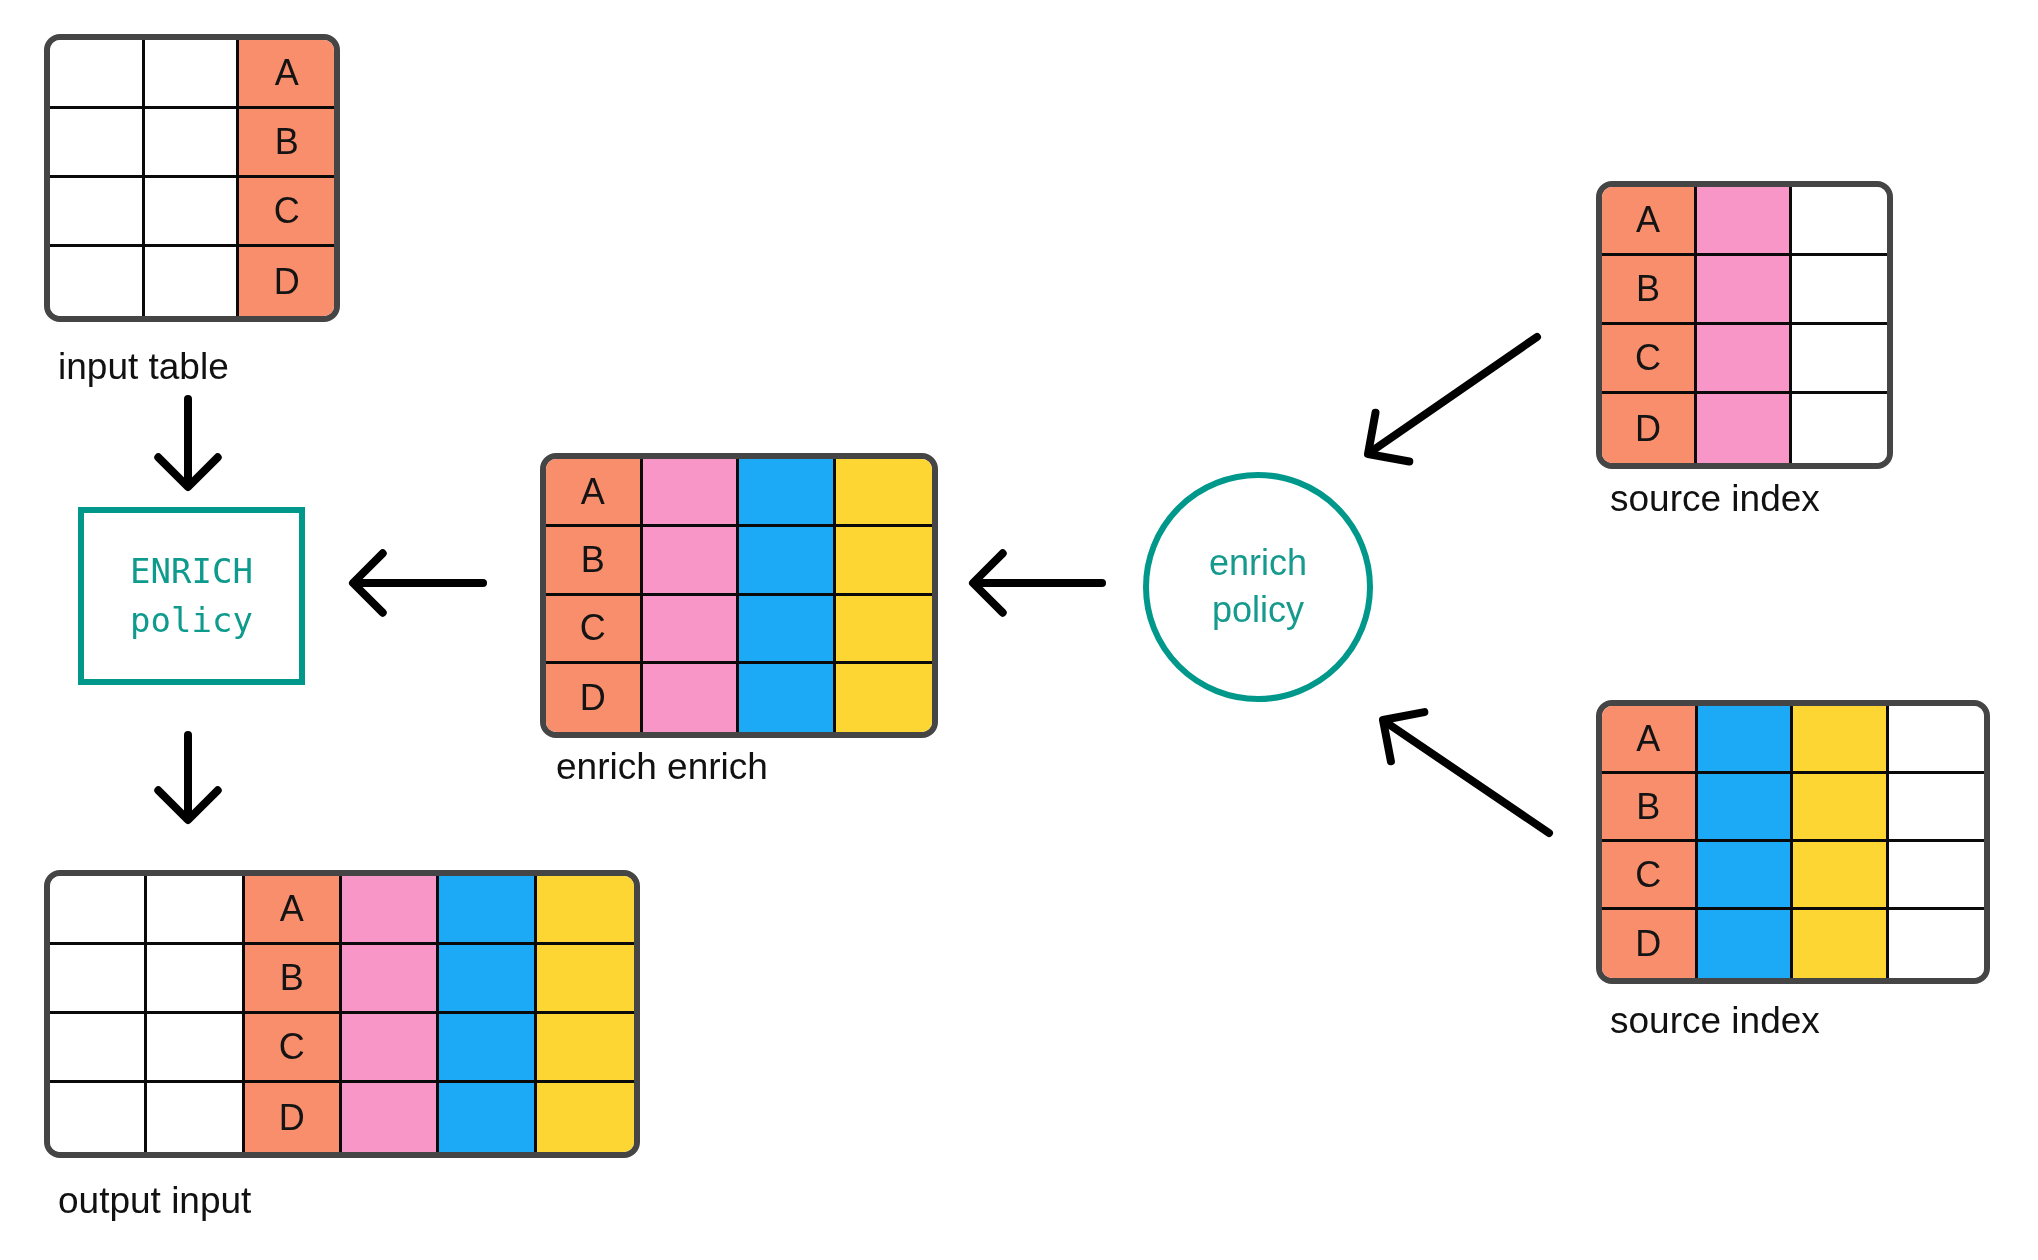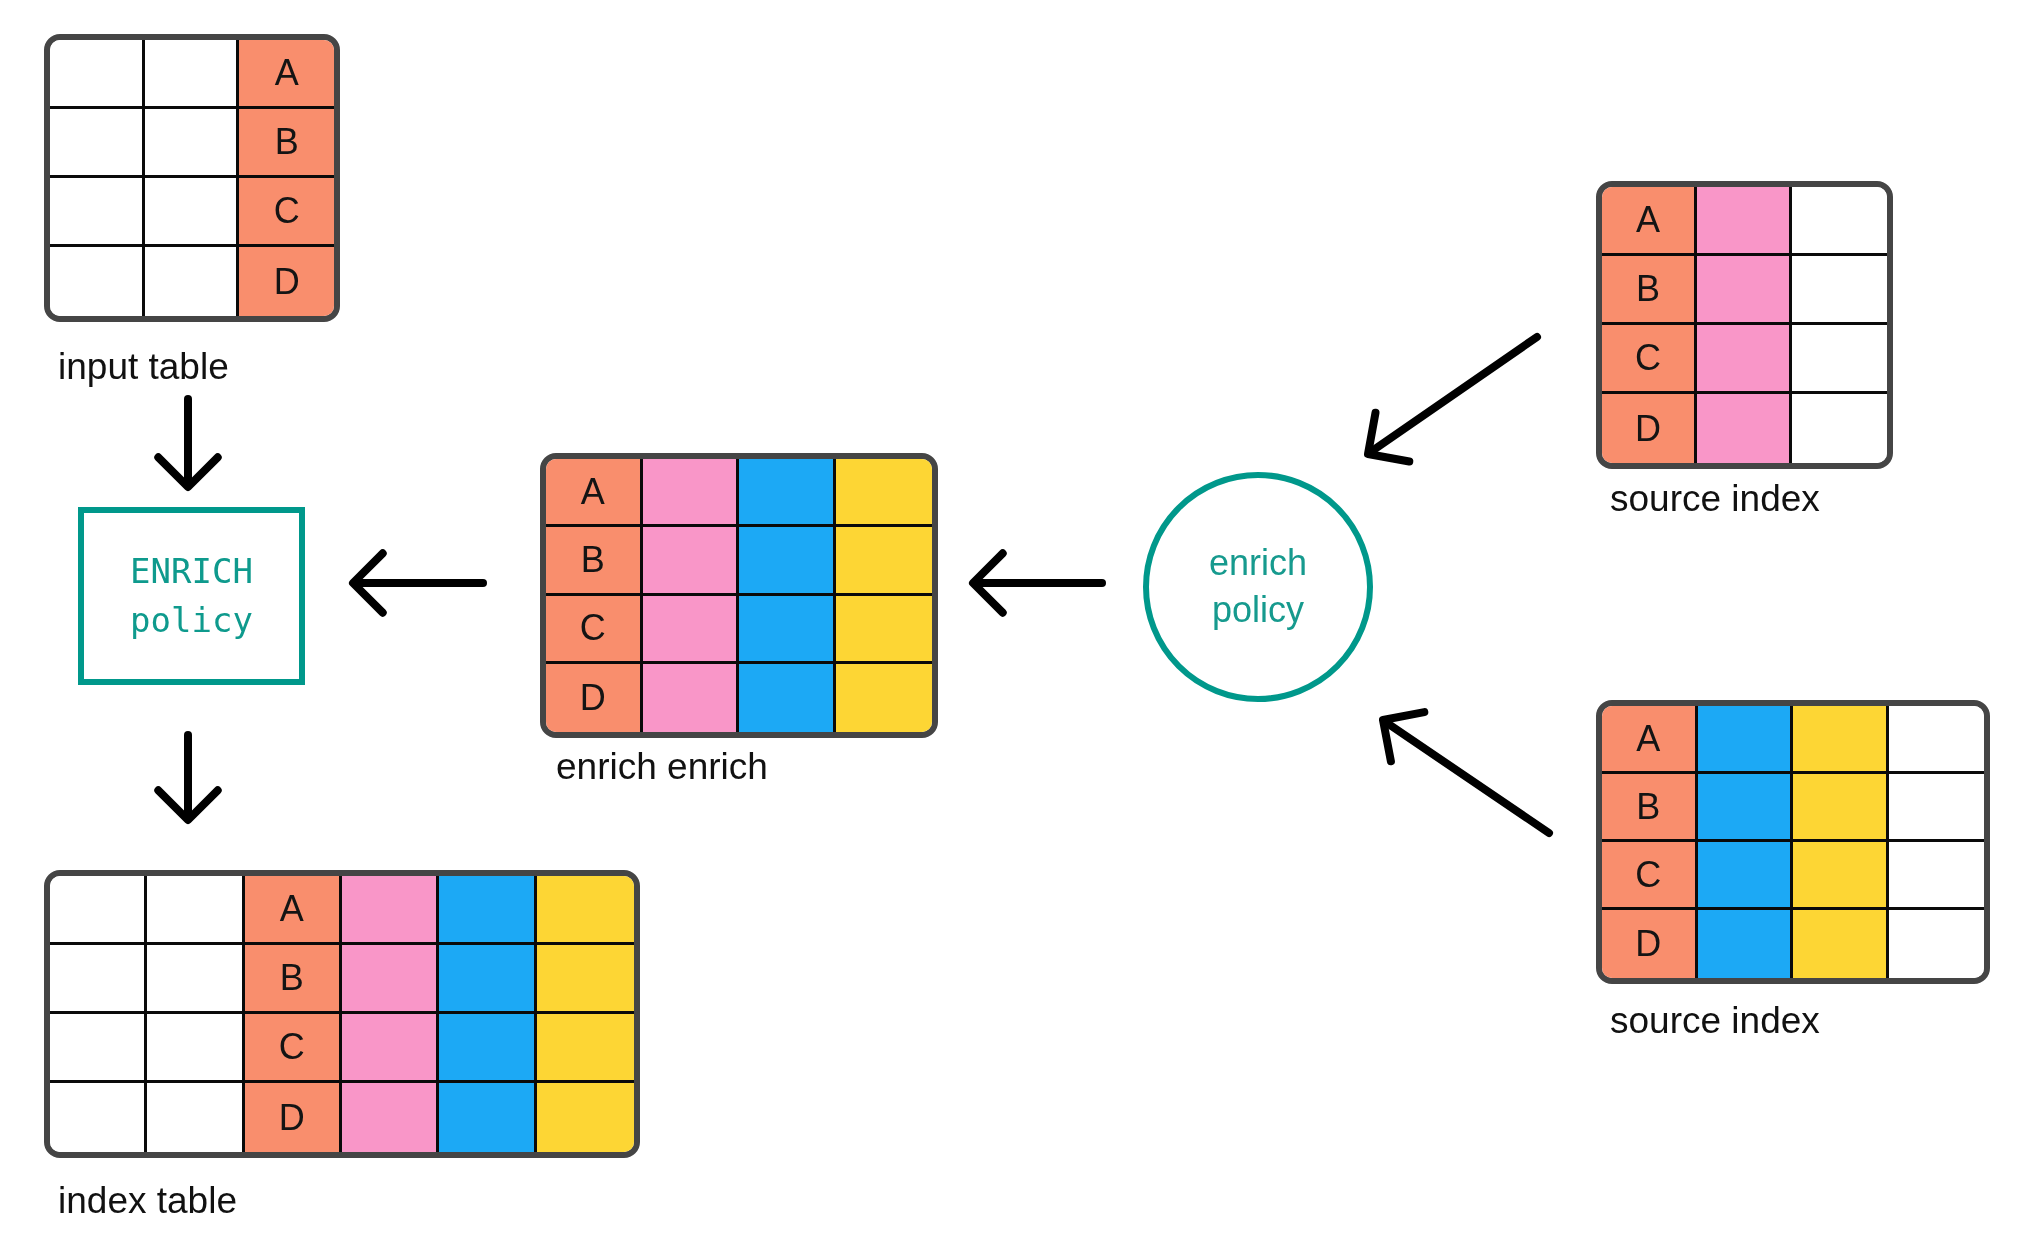--- a/index.html
+++ b/index.html
@@ -174,21 +174,21 @@
       <div class="cell" style="background: rgb(249, 150, 200);"></div>
       <div class="cell" style="background: rgb(28, 169, 245);"></div>
       <div class="cell last-col" style="background: rgb(253, 214, 52);"></div>
       <div class="cell last-row" style="background: rgb(255, 255, 255);"></div>
       <div class="cell last-row" style="background: rgb(255, 255, 255);"></div>
       <div class="cell last-row" style="background: rgb(249, 142, 109);">D</div>
       <div class="cell last-row" style="background: rgb(249, 150, 200);"></div>
       <div class="cell last-row" style="background: rgb(28, 169, 245);"></div>
       <div class="cell last-col last-row" style="background: rgb(253, 214, 52);"></div>
     </div>
-  <div class="caption" style="left:58px; top:1180px;">index table</div>
+  <div class="caption" style="left:58px; top:1180px;">output input</div>
 
   <div class="cmd-box">
     <span>ENRICH</span>
     <span>policy</span>
   </div>
 
   <div class="policy-circle">
     <span>enrich</span>
     <span>policy</span>
   </div>

